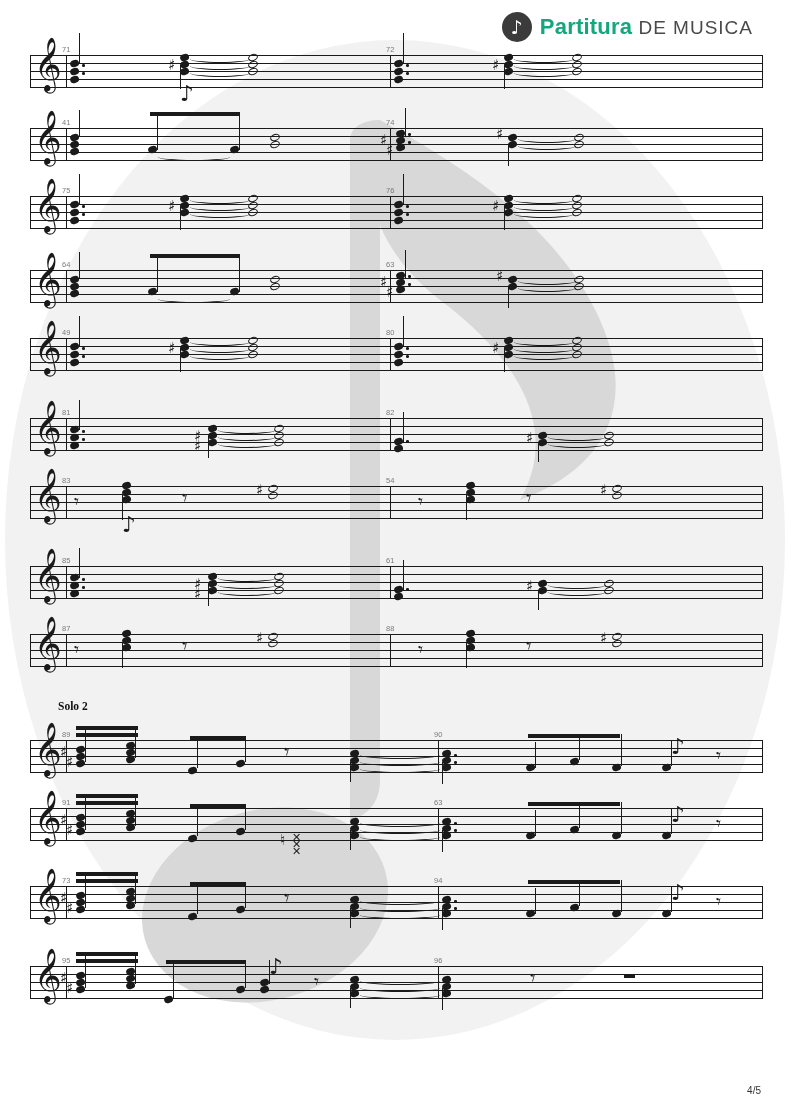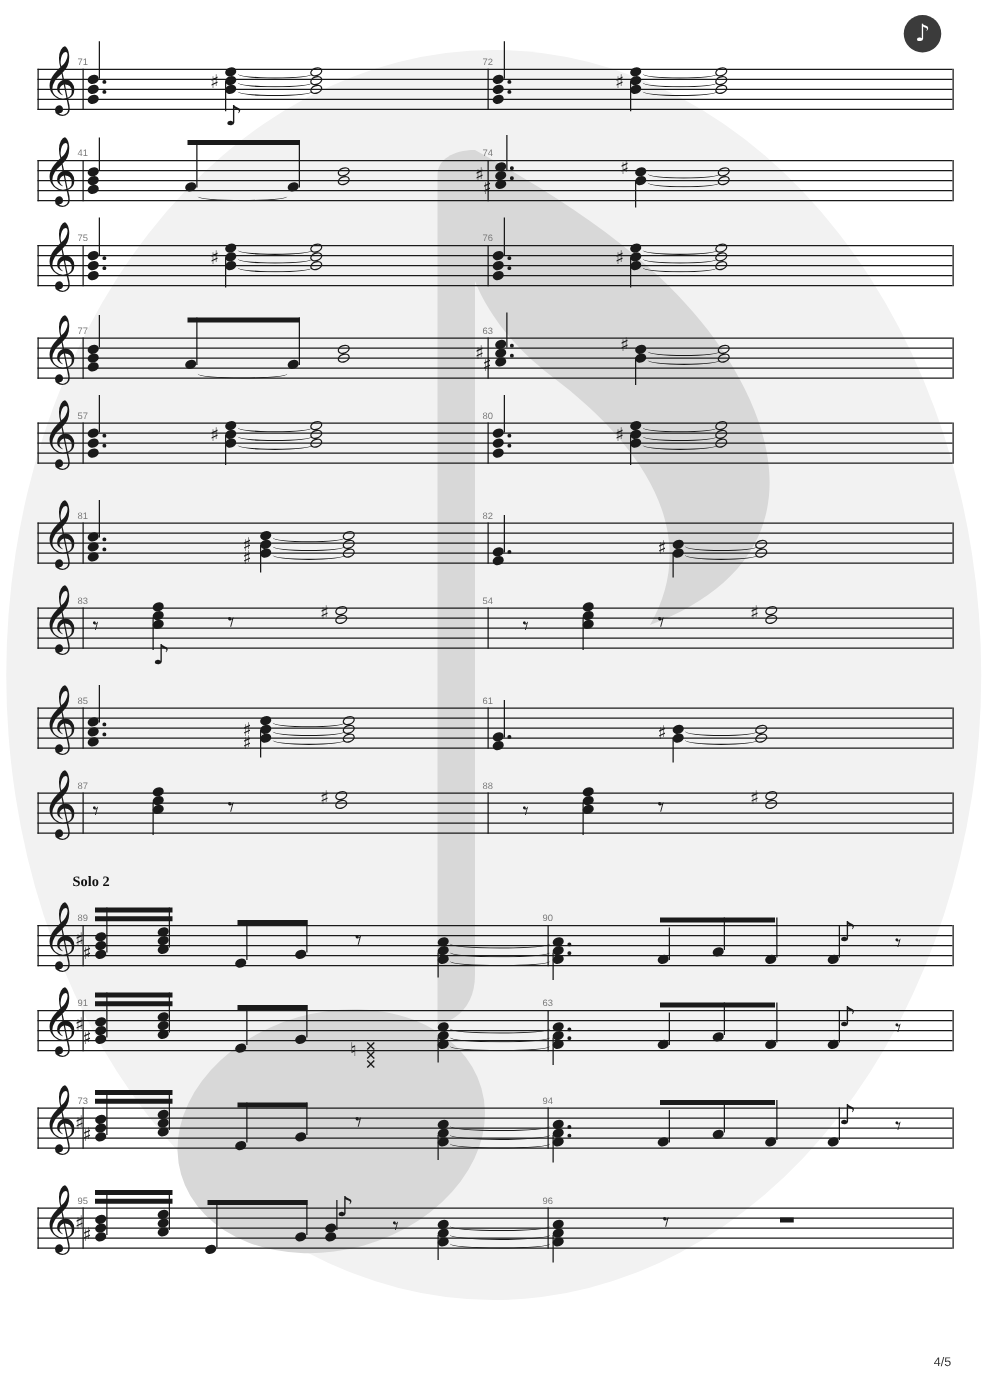--- a/index.html
+++ b/index.html
@@ -234,20 +234,24 @@
 
 <svg class="watermark" viewBox="0 0 791 1118" xmlns="http://www.w3.org/2000/svg">
   <ellipse cx="395" cy="540" rx="390" ry="500" fill="#f2f2f2"></ellipse>
   <path d="M380 120 L380 780 C380 800 370 815 350 820 L350 140 C350 128 362 120 380 120 Z" fill="#d8d8d8"></path>
   <path d="M380 120 C470 170 560 230 600 320 C640 410 600 470 520 500 C560 430 520 360 440 300 C410 277 390 250 380 225 Z" fill="#d8d8d8"></path>
   <ellipse cx="265" cy="905" rx="125" ry="95" fill="#d8d8d8" transform="rotate(-16 265 905)"></ellipse>
 </svg>
 
 <div class="logo">
   <span class="logo-mark"></span>
+  <span class="logo-text">
+    <span class="p1">Partitura</span>
+    <span class="p2">DE MUSICA</span>
+  </span>
 </div>
 
 <div class="score">
 
   <div class="system" style="top:55px;">
     <div class="staff">
       <div class="line l0"></div>
       <div class="line l1"></div>
       <div class="line l2"></div>
       <div class="line l3"></div>
@@ -415,21 +419,21 @@
   <div class="system" style="top:270px;">
     <div class="staff">
       <div class="line l0"></div>
       <div class="line l1"></div>
       <div class="line l2"></div>
       <div class="line l3"></div>
       <div class="line l4"></div>
       <div class="clef">𝄞</div>
       <div class="barline" style="left:0;"></div>
       <div class="barline" style="left:36px;"></div>
-      <div class="measnum" style="left:32px;top:-10px;">77</div>
+      <div class="measnum" style="left:32px;top:-10px;">64</div>
 
       <div class="nh" style="left:40px;top:6px;"></div>
       <div class="nh" style="left:40px;top:13px;"></div>
       <div class="nh" style="left:40px;top:20px;"></div>
       <div class="stem" style="left:49px;top:-18px;height:26px;"></div>
 
       <div class="beam" style="left:120px;top:-16px;width:90px;"></div>
       <div class="nh" style="left:118px;top:18px;"></div>
       <div class="stem" style="left:127px;top:-16px;height:38px;"></div>
       <div class="nh" style="left:200px;top:18px;"></div>
@@ -467,21 +471,21 @@
   <div class="system" style="top:338px;">
     <div class="staff">
       <div class="line l0"></div>
       <div class="line l1"></div>
       <div class="line l2"></div>
       <div class="line l3"></div>
       <div class="line l4"></div>
       <div class="clef">𝄞</div>
       <div class="barline" style="left:0;"></div>
       <div class="barline" style="left:36px;"></div>
-      <div class="measnum" style="left:32px;top:-10px;">57</div>
+      <div class="measnum" style="left:32px;top:-10px;">49</div>
 
       <div class="nh" style="left:40px;top:5px;"></div>
       <div class="nh" style="left:40px;top:13px;"></div>
       <div class="nh" style="left:40px;top:21px;"></div>
       <div class="dot" style="left:52px;top:9px;"></div>
       <div class="dot" style="left:52px;top:17px;"></div>
       <div class="stem" style="left:49px;top:-22px;height:30px;"></div>
 
       <div class="acc" style="left:138px;top:6px;">♯</div>
       <div class="nh" style="left:150px;top:-1px;"></div>

